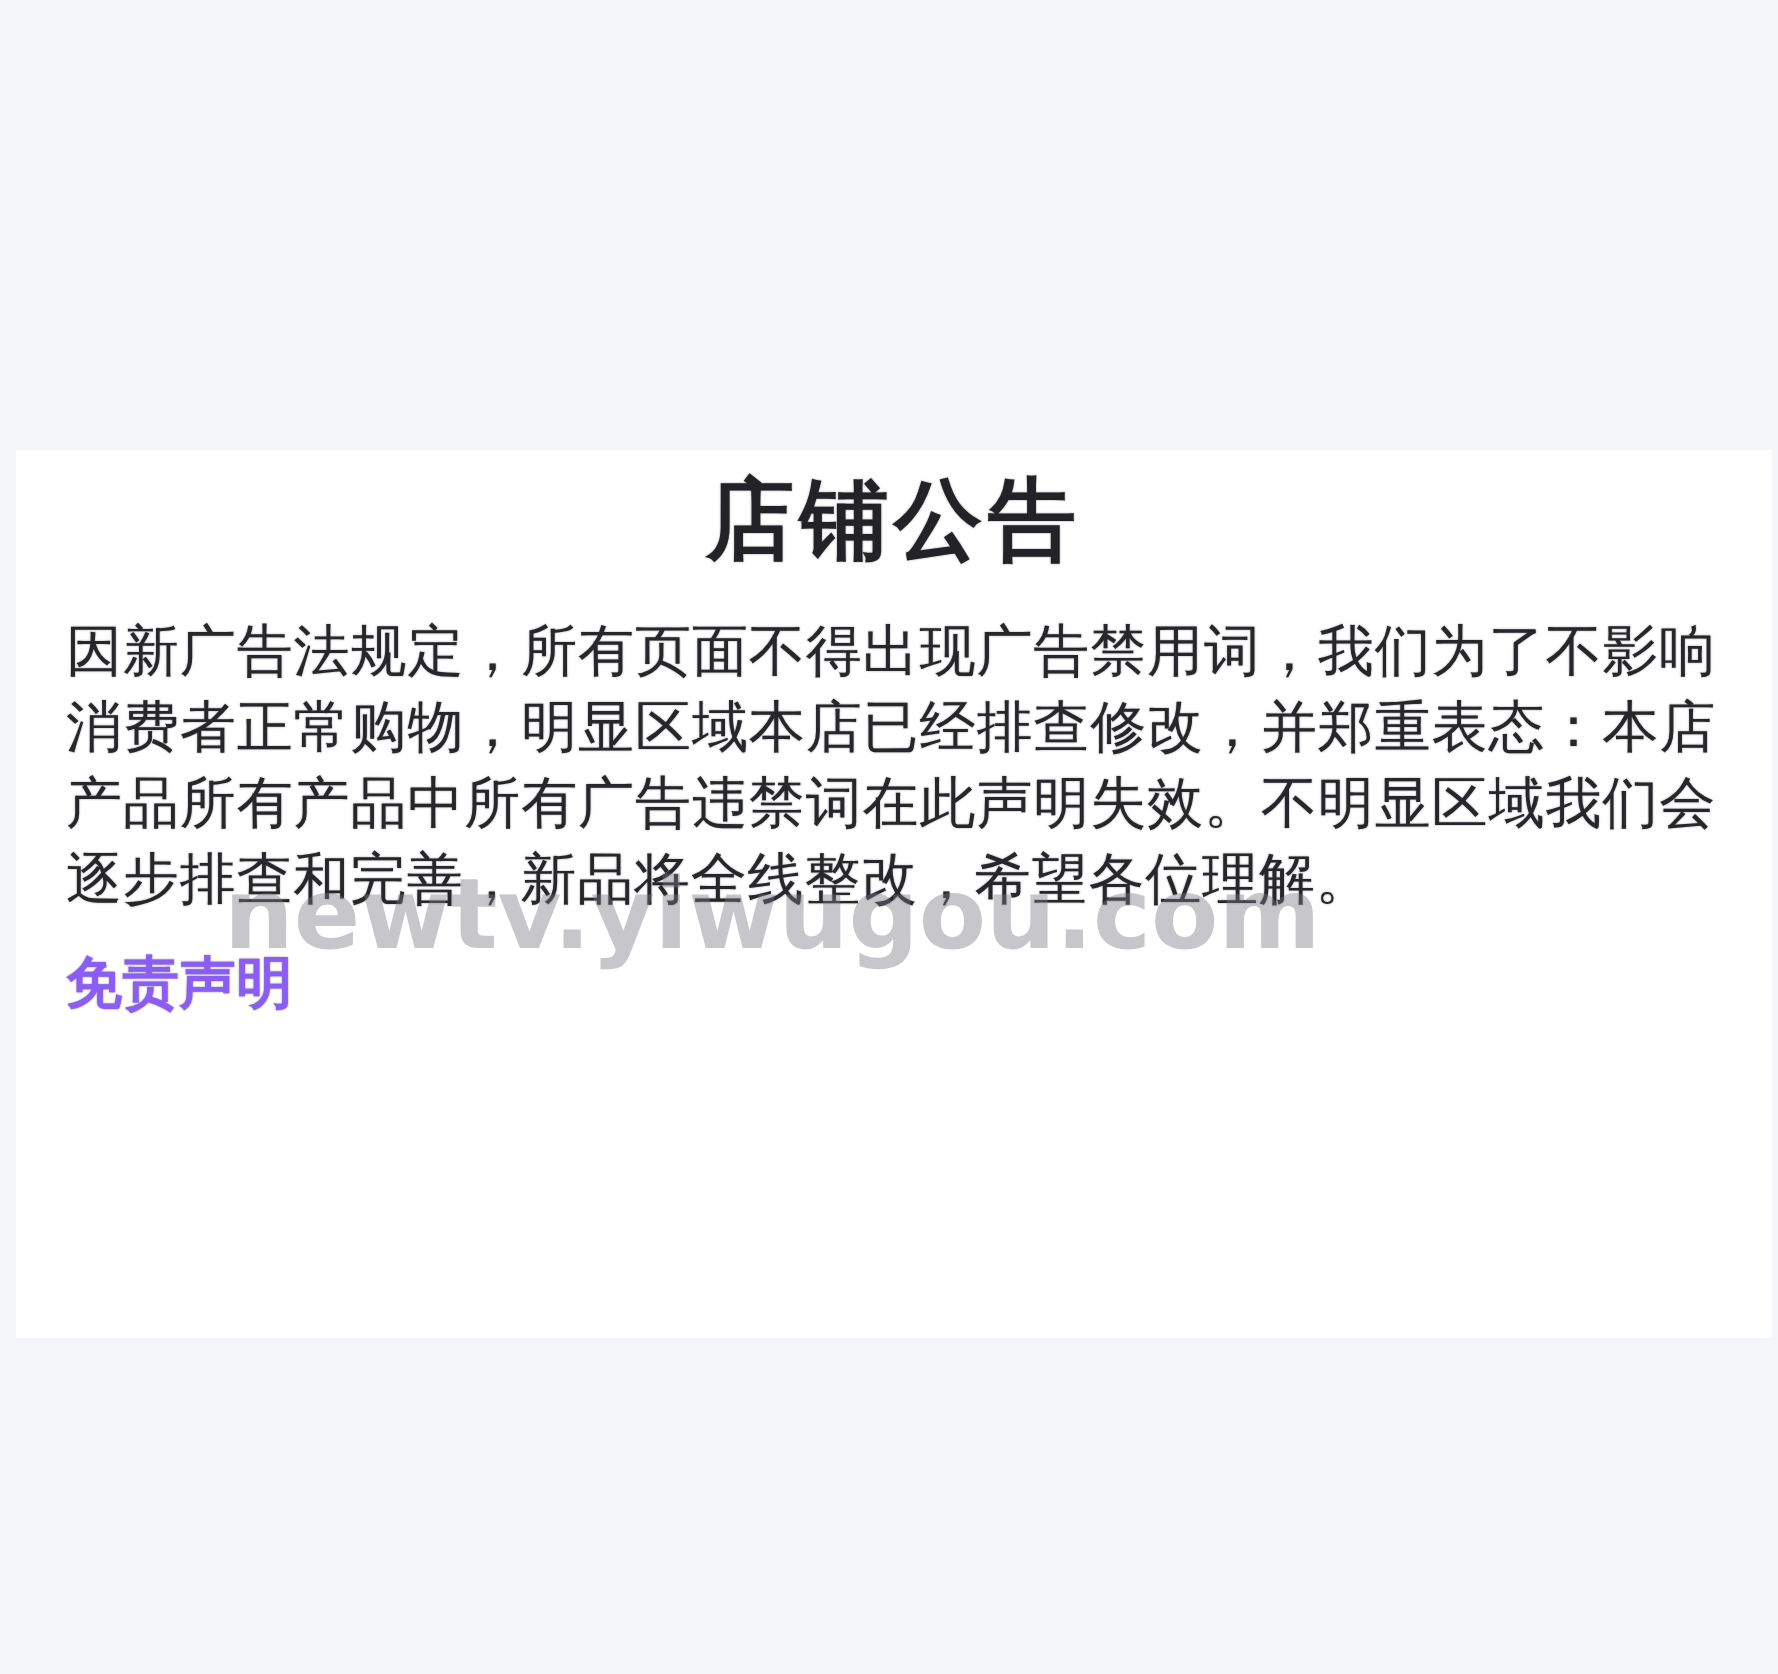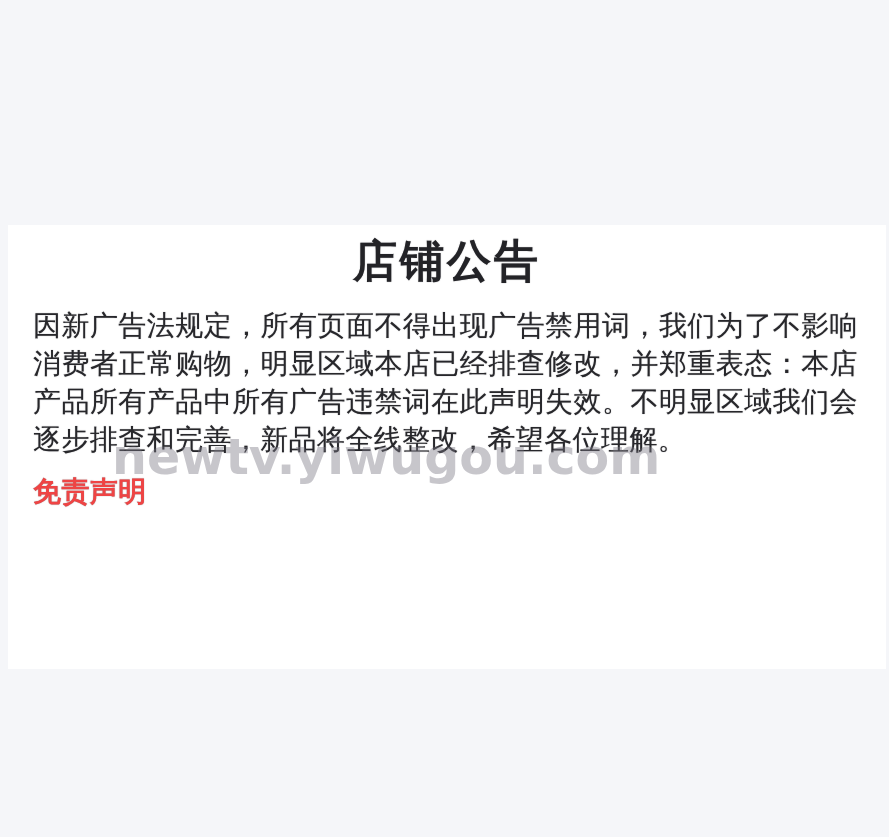--- a/index.html
+++ b/index.html
@@ -44,21 +44,21 @@
   }
   .para1 {
     margin: 21px 28px 14px 25px;
   }
   .subhead {
     margin: 9px 28px 0 25px;
     font-size: 28px;
     line-height: 38px;
     font-weight: 700;
     letter-spacing: 0.4px;
-    color: #ef4444;
+    color: #8b5cf6;
     text-shadow: 0 0 1px rgba(35,35,40,0.55);
   }
   .para2 {
     margin: 0 28px 0 25px;
   }
   .dash-strip {
     position: absolute;
     left: 14px;
     right: 14px;
     bottom: 6px;

